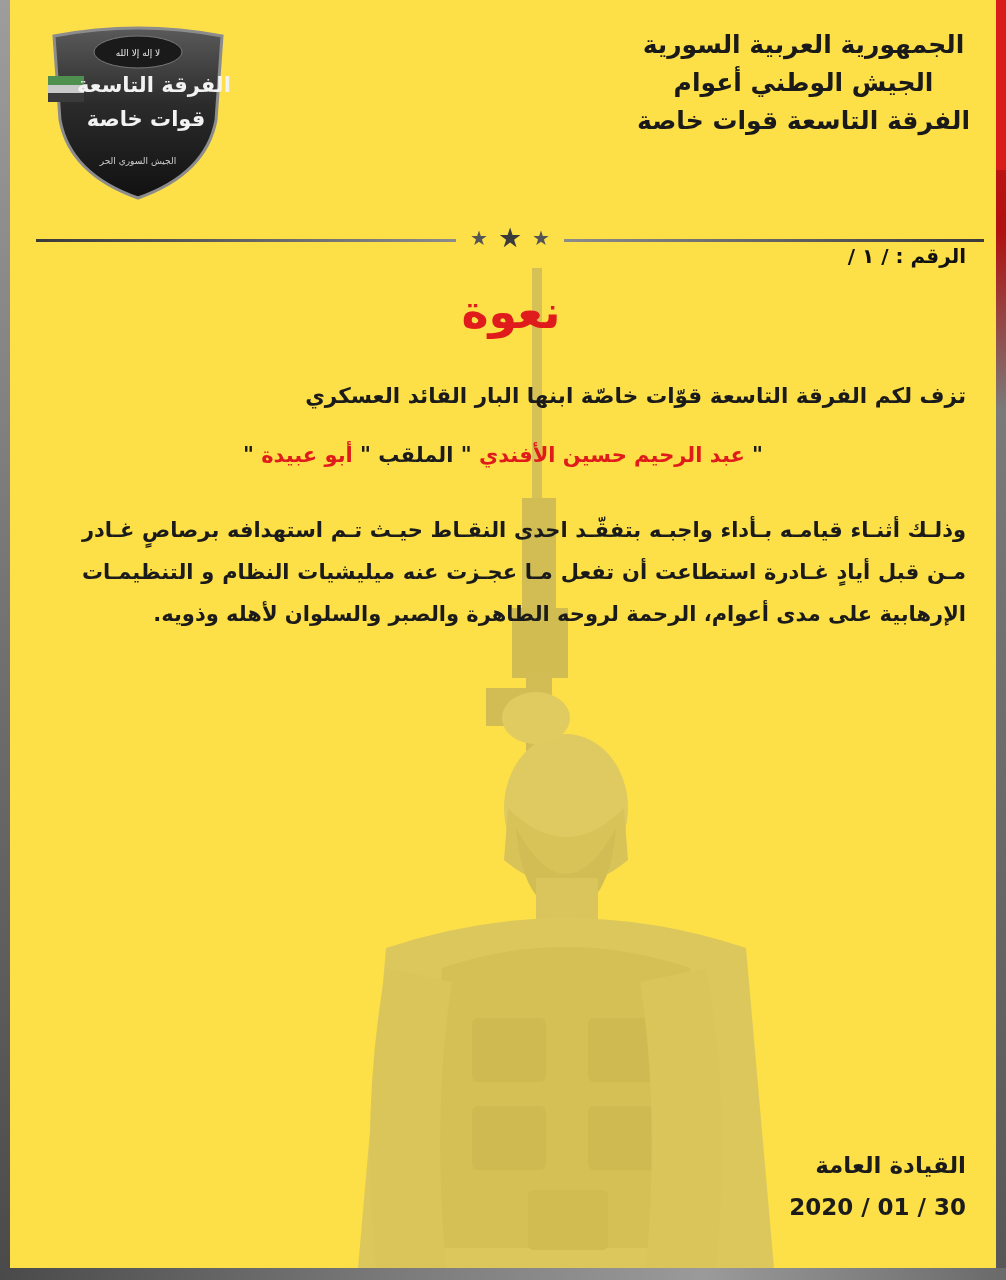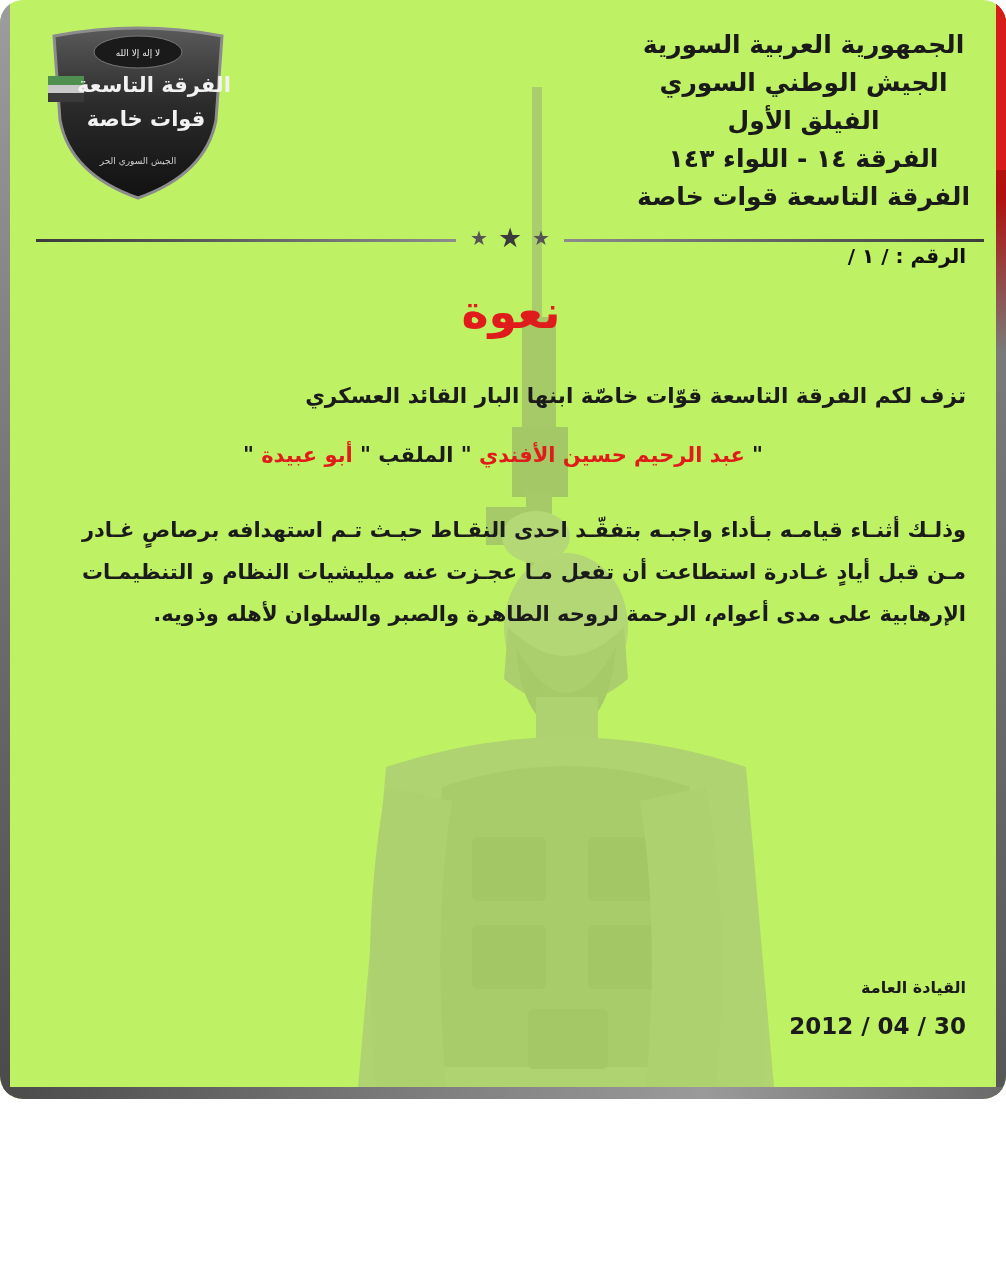--- a/index.html
+++ b/index.html
@@ -6,24 +6,23 @@
     margin: 0;
     padding: 0;
     background: #ffffff;
   }
   body {
     font-family: "DejaVu Sans", "Liberation Sans", sans-serif;
   }
   #page {
     position: relative;
     width: 1006px;
-    height: 1099px;
-    background: #bef264;
+    height: 1280px;
+    background: #fde047;
     overflow: hidden;
-    border-radius: 23px;
   }
 
   
   .edge-bar {
     position: absolute;
     width: 10px;
     top: 0;
     bottom: 0;
   }
   .edge-bar.left  { left: 0;  background: linear-gradient(180deg,#9d9d9d 0%, #6d6d6d 55%, #4a4a4a 100%); }
@@ -177,21 +176,21 @@
 
   
   .footer {
     position: absolute;
     right: 40px;
     bottom: 60px;
     direction: rtl;
     text-align: right;
   }
   .footer .command {
-    font-size: 16px;
+    font-size: 23px;
     font-weight: bold;
     color: #1b1b1b;
   }
   .footer .date {
     margin-top: 16px;
     font-size: 23px;
     font-weight: bold;
     color: #1b1b1b;
     direction: ltr;
     text-align: right;
@@ -255,23 +254,21 @@
       <rect x="20" y="58" width="36" height="26" fill="#c9c9c9"></rect>
       <rect x="20" y="58" width="36" height="9" fill="#4f8f4f"></rect>
       <rect x="20" y="75" width="36" height="9" fill="#3a3a3a"></rect>
       <text x="126" y="74" text-anchor="middle" font-size="21" font-weight="bold" fill="#f2f2f2" font-family="DejaVu Sans, sans-serif">الفرقة التاسعة</text>
       <text x="118" y="108" text-anchor="middle" font-size="21" font-weight="bold" fill="#f2f2f2" font-family="DejaVu Sans, sans-serif">قوات خاصة</text>
       <text x="110" y="146" text-anchor="middle" font-size="9" fill="#d0d0d0" font-family="DejaVu Sans, sans-serif">الجيش السوري الحر</text>
     </svg>
 
     <div class="header-text">
       <div>الجمهورية العربية السورية</div>
-      <div>الجيش الوطني السوري</div>
-      <div>الفيلق الأول</div>
-      <div>الفرقة ١٤ - اللواء ١٤٣</div>
+      <div>الجيش الوطني أعوام</div>
       <div>الفرقة التاسعة قوات خاصة</div>
     </div>
   </div>
 
   <div class="divider">
     <div class="line l"></div>
     <div class="line r"></div>
     <div class="stars">
       <span class="star">★</span>
       <span class="star mid">★</span>
@@ -288,16 +285,16 @@
 
     <div class="name-line">
       <span>" </span><span class="red">عبد الرحيم حسين الأفندي</span><span> " الملقب " </span><span class="red">أبو عبيدة</span><span> "</span>
     </div>
 
     <div class="para">وذلـك أثنـاء قيامـه بـأداء واجبـه بتفقّـد احدى النقـاط حيـث تـم استهدافه برصاصٍ غـادر مـن قبل أيادٍ غـادرة استطاعت أن تفعل مـا عجـزت عنه ميليشيات النظام و التنظيمـات الإرهابية على مدى أعوام، الرحمة لروحه الطاهرة والصبر والسلوان لأهله وذويه.</div>
   </div>
 
   <div class="footer">
     <div class="command">القيادة العامة</div>
-    <div class="date">2012 / 04 / 30</div>
+    <div class="date">2020 / 01 / 30</div>
   </div>
 
 </div>
 
 </body></html>

